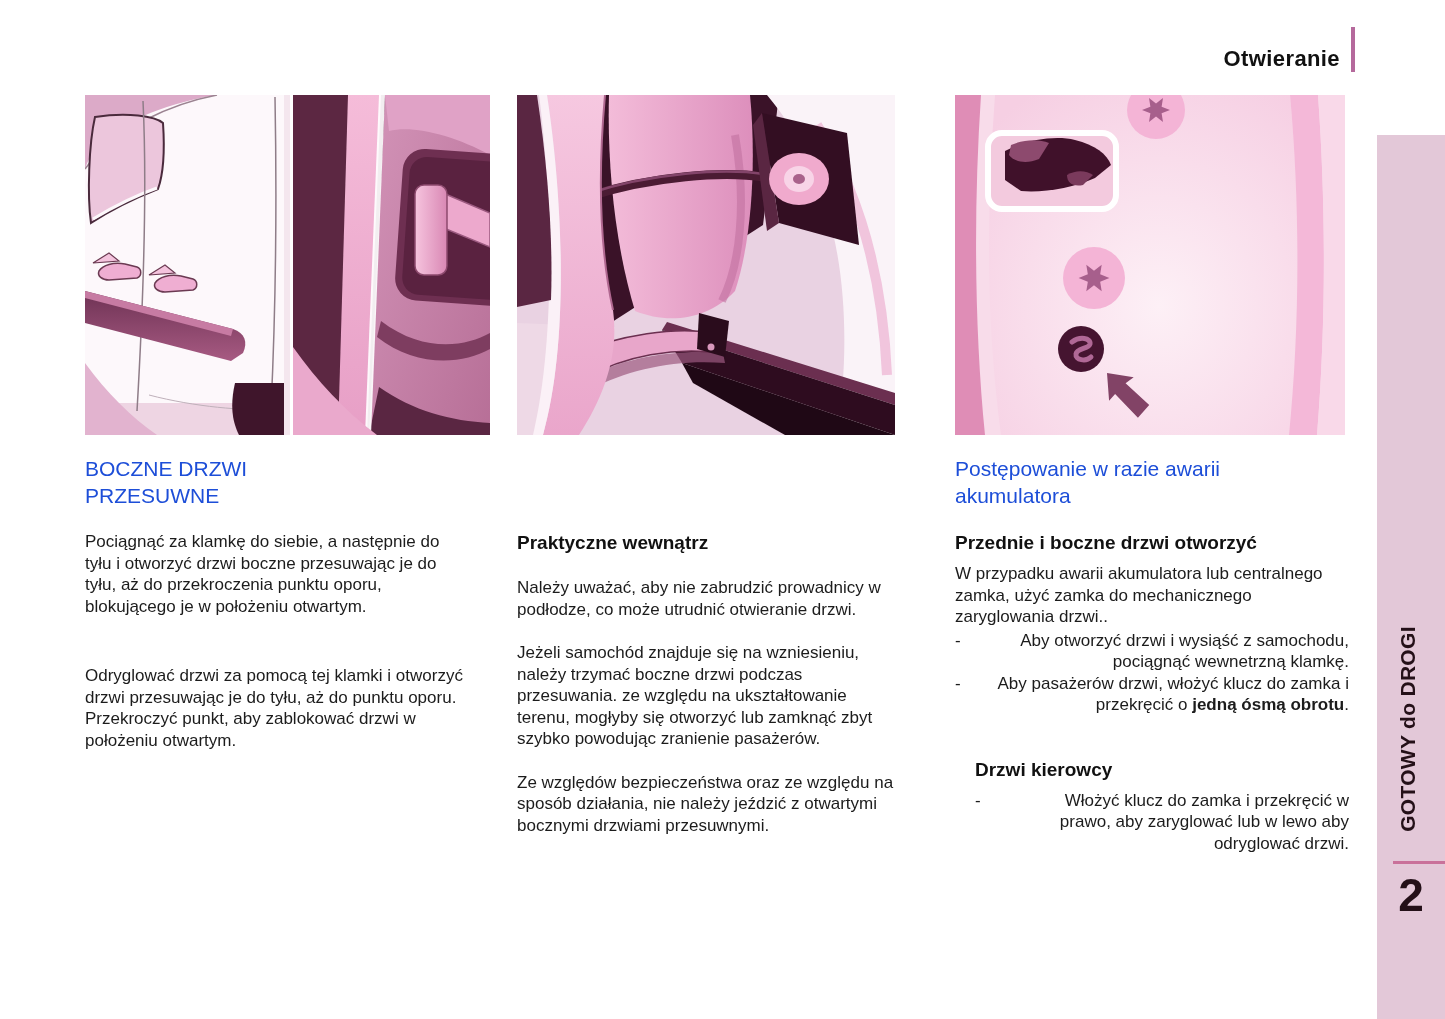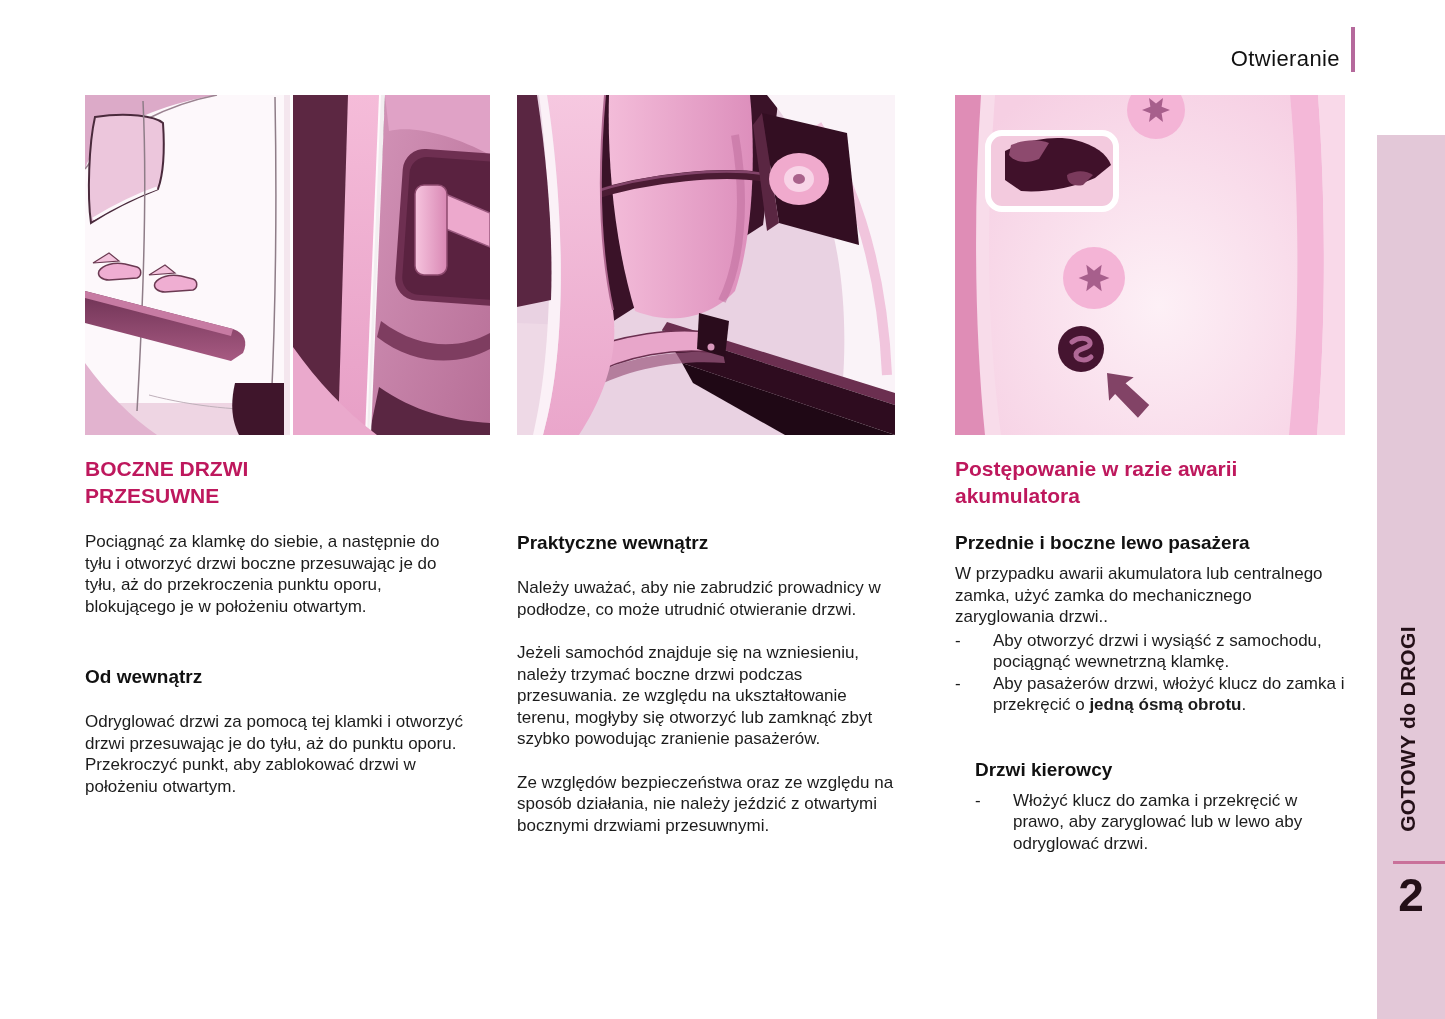--- a/index.html
+++ b/index.html
@@ -2,21 +2,21 @@
 <html><head>
 <meta charset="utf-8">
 <style>
   * { margin:0; padding:0; box-sizing:border-box; }
   html,body { background:#ffffff; }
   body { font-family:"Liberation Sans","DejaVu Sans",sans-serif; color:#1c1c1c; }
   .page { position:relative; width:1445px; height:1019px; background:#ffffff; overflow:hidden; }
 
   
   .header-title { position:absolute; top:46px; left:1000px; width:340px; text-align:right;
-    font-size:22px; font-weight:normal; letter-spacing:.4px; color:#111; }
+    font-size:22px; font-weight:bold; letter-spacing:.4px; color:#111; }
   .header-bar { position:absolute; left:1351px; top:27px; width:4px; height:45px; }
 
   
   .page-number { position:absolute; left:1374px; top:134px; width:40px; height:22px;
     transform:rotate(90deg); text-align:center; font-size:19px; font-weight:bold; color:#241820; }
 
   
   .sidebar { position:absolute; left:1377px; top:135px; width:68px; height:884px; }
   .sidebar-tab-label { position:absolute; left:1259px; top:716px; width:300px; height:26px;
     transform:rotate(-90deg); text-align:center; font-size:21px; font-weight:bold;
@@ -32,34 +32,34 @@
   #illus-handle { left:293px; width:197px; }
   #illus-mech { left:517px; width:378px; }
   #illus-panel { left:955px; width:390px; }
 
   
   .col { position:absolute; }
   #col-left { left:85px; top:455px; width:382px; }
   #col-mid { left:517px; top:531px; width:386px; }
   #col-right { left:955px; top:455px; width:394px; }
 
-  h2.sec { font-size:21px; line-height:27px; font-weight:bold; white-space:pre-line;
-    margin:0 0 22px 0; color:#be185d; }
+  h2.sec { font-size:21px; line-height:27px; font-weight:normal; white-space:pre-line;
+    margin:0 0 22px 0; color:#1d4ed8; }
   h3.sub { font-size:19px; line-height:24px; font-weight:bold; color:#111; }
   #col-left h3.sub { margin:0 0 22px 0; }
   #col-mid h3.sub { margin:0 0 22px 0; }
   #col-right h3.sub { margin:0 0 8px 0; }
   p.body { font-size:17px; line-height:21.5px; }
   #col-mid p.body + p.body { margin-top:22px; }
   .section + .section { margin-top:48px; }
   #col-right .section + .section { margin-top:42px;margin-left:20px; }
   #col-right .intro { margin-bottom:2px; }
   .bullet { display:flex; font-size:17px; line-height:21.5px; }
   .bullet .marker { width:38px; flex:0 0 38px; }
-  .bullet .btext { flex:1; }
+  .bullet .btext { flex:1;text-align:right; }
   .bullet .bold { font-weight:bold; }
 </style>
 </head>
 <body>
 
 <div class="page">
 
   <div class="header-title">Otwieranie</div>
   <div class="header-bar" style="background:#b5699c"></div>
   <div class="page-number">21</div>
@@ -216,37 +216,36 @@
     </svg>
   </div>
 
   <div class="col" id="col-left">
     <h2 class="sec">BOCZNE DRZWI
 PRZESUWNE</h2>
     <div class="section">
       <p class="body">Pociągnąć za klamkę do siebie, a następnie do tyłu i otworzyć drzwi boczne przesuwając je do tyłu, aż do przekroczenia punktu oporu, blokującego je w położeniu otwartym.</p>
     </div>
     <div class="section">
-      <h3 class="sub">Od wewnątrz</h3>
       <p class="body">Odryglować drzwi za pomocą tej klamki i otworzyć drzwi przesuwając je do tyłu, aż do punktu oporu. Przekroczyć punkt, aby zablokować drzwi w położeniu otwartym.</p>
     </div>
   </div>
 
   <div class="col" id="col-mid">
     <h3 class="sub">Praktyczne wewnątrz</h3>
     <p class="body">Należy uważać, aby nie zabrudzić prowadnicy w podłodze, co może utrudnić otwieranie drzwi.</p>
     <p class="body">Jeżeli samochód znajduje się na wzniesieniu, należy trzymać boczne drzwi podczas przesuwania. ze względu na ukształtowanie terenu, mogłyby się otworzyć lub zamknąć zbyt szybko powodując zranienie pasażerów.</p>
     <p class="body">Ze względów bezpieczeństwa oraz ze względu na sposób działania, nie należy jeździć z otwartymi bocznymi drzwiami przesuwnymi.</p>
   </div>
 
   <div class="col" id="col-right">
     <h2 class="sec">Postępowanie w razie awarii
 akumulatora</h2>
     <div class="section">
-      <h3 class="sub">Przednie i boczne lewo pasażera</h3>
+      <h3 class="sub">Przednie i boczne drzwi otworzyć</h3>
       <p class="body intro">W przypadku awarii akumulatora lub centralnego zamka, użyć zamka do mechanicznego zaryglowania drzwi..</p>
       <div class="bullet">
         <span class="marker">-</span>
         <span class="btext"><span>Aby otworzyć drzwi i wysiąść z samochodu, pociągnąć wewnetrzną klamkę.</span><span class="bold"></span><span></span></span>
       </div>
       <div class="bullet">
         <span class="marker">-</span>
         <span class="btext"><span>Aby pasażerów drzwi, włożyć klucz do zamka i przekręcić o </span><span class="bold">jedną ósmą obrotu</span><span>.</span></span>
       </div>
     </div>

